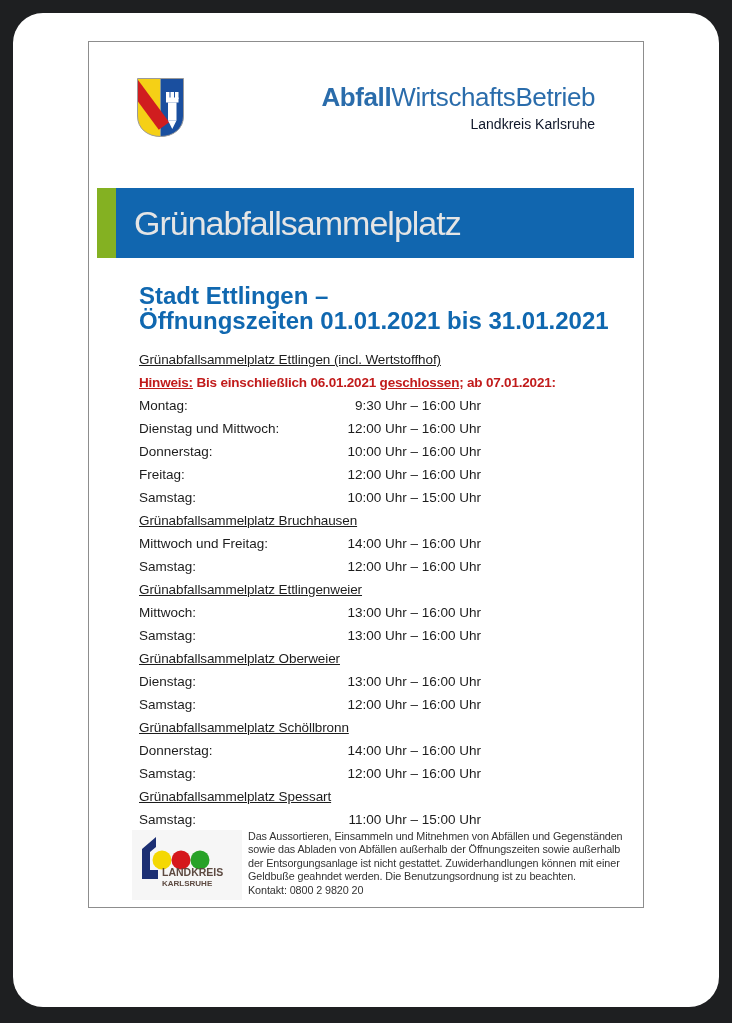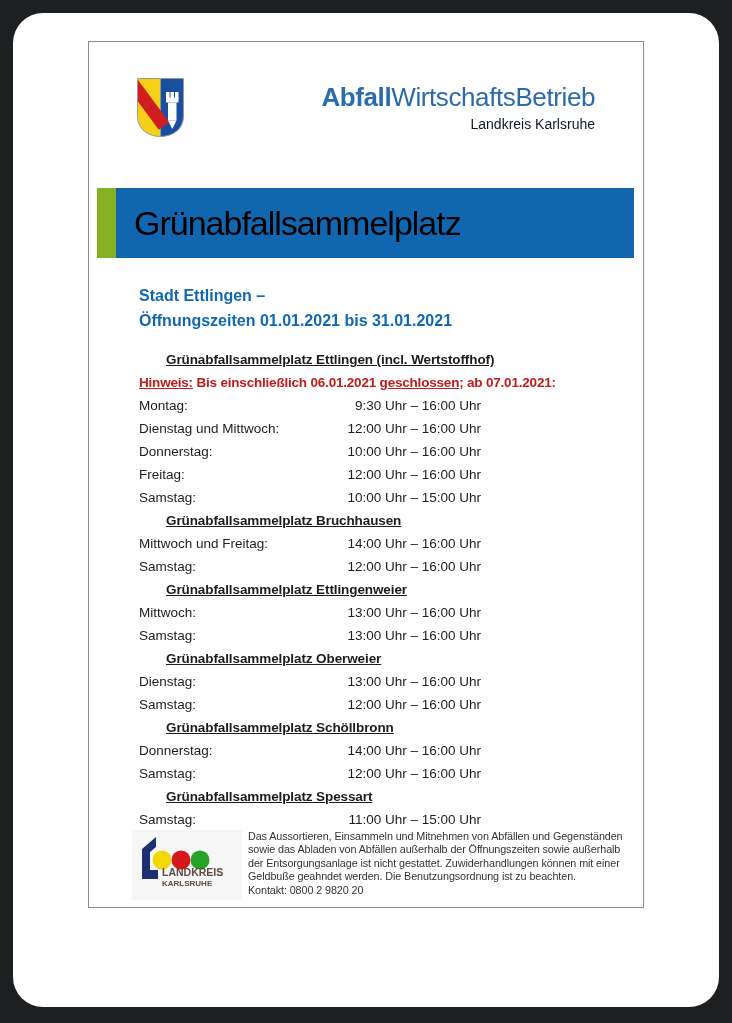--- a/index.html
+++ b/index.html
@@ -25,33 +25,33 @@
   .wordmark { font-size:26px; letter-spacing:-0.4px; color:#2a6cab; font-weight:400; white-space:nowrap; }
   .wordmark b { font-weight:700; }
   .wordsub { font-size:14px; color:#0f172a; margin-top:3px; }
   
   .banner {
     position:absolute; left:8px; top:146px; width:537px; height:70px;
     background:#1166af; display:flex; align-items:center;
   }
   .banner-stripe { position:absolute; left:0; top:0; width:19px; height:70px; background:#84b122; }
   .banner-title {
-    margin-left:37px; color:#000000; font-size:34px; font-weight:400;
+    margin-left:37px; color:#e5e5e5; font-size:34px; font-weight:400;
     letter-spacing:-1px; white-space:nowrap;
   }
   
   .page-title {
-    position:absolute; left:50px; top:241px; font-size:16px; font-weight:700;
+    position:absolute; left:50px; top:241px; font-size:24px; font-weight:700;
     color:#1068b0; line-height:25px; white-space:nowrap;
   }
   
   .schedule { position:absolute; left:50px; top:306px; width:412px; font-size:13.5px; color:#1c1c1c; }
   .sec-heading {
-    height:23px; line-height:23px; font-weight:700; text-decoration:underline;
-    white-space:nowrap; letter-spacing:-0.1px;margin-left:27px;
+    height:23px; line-height:23px; font-weight:400; text-decoration:underline;
+    white-space:nowrap; letter-spacing:-0.1px;
   }
   .notice {
     height:23px; line-height:23px; color:#c11b1b; font-weight:700;
     white-space:pre; letter-spacing:-0.2px;
   }
   .notice .u { text-decoration:underline; }
   .row { position:relative; height:23px; line-height:23px; }
   .day { position:absolute; left:0; white-space:nowrap; }
   .time { position:absolute; left:165px; width:177px; text-align:right; white-space:nowrap; }
   

